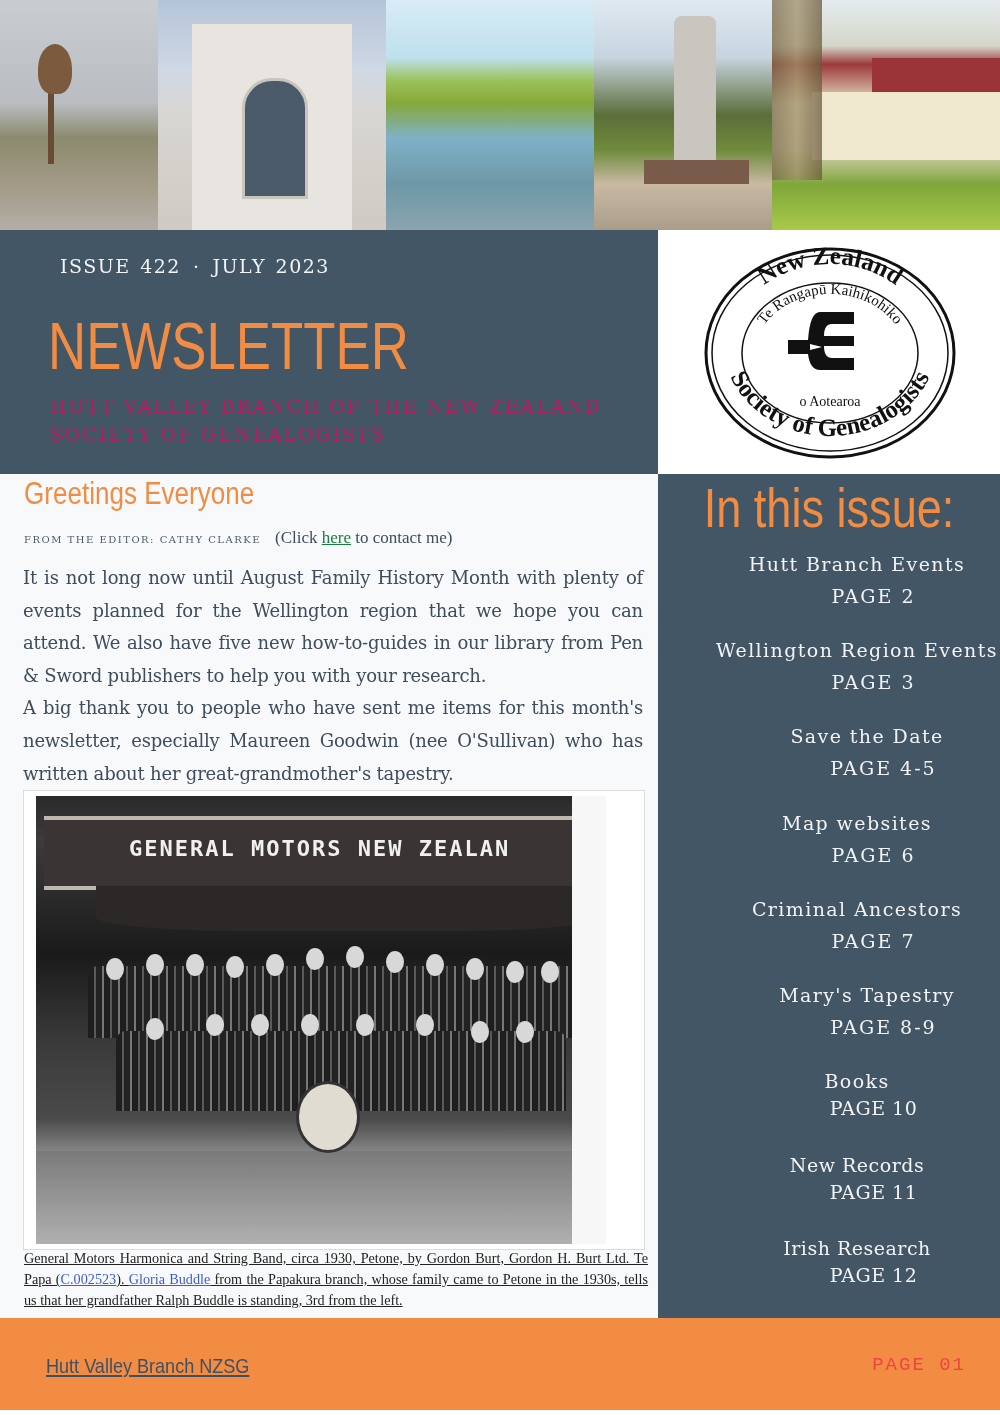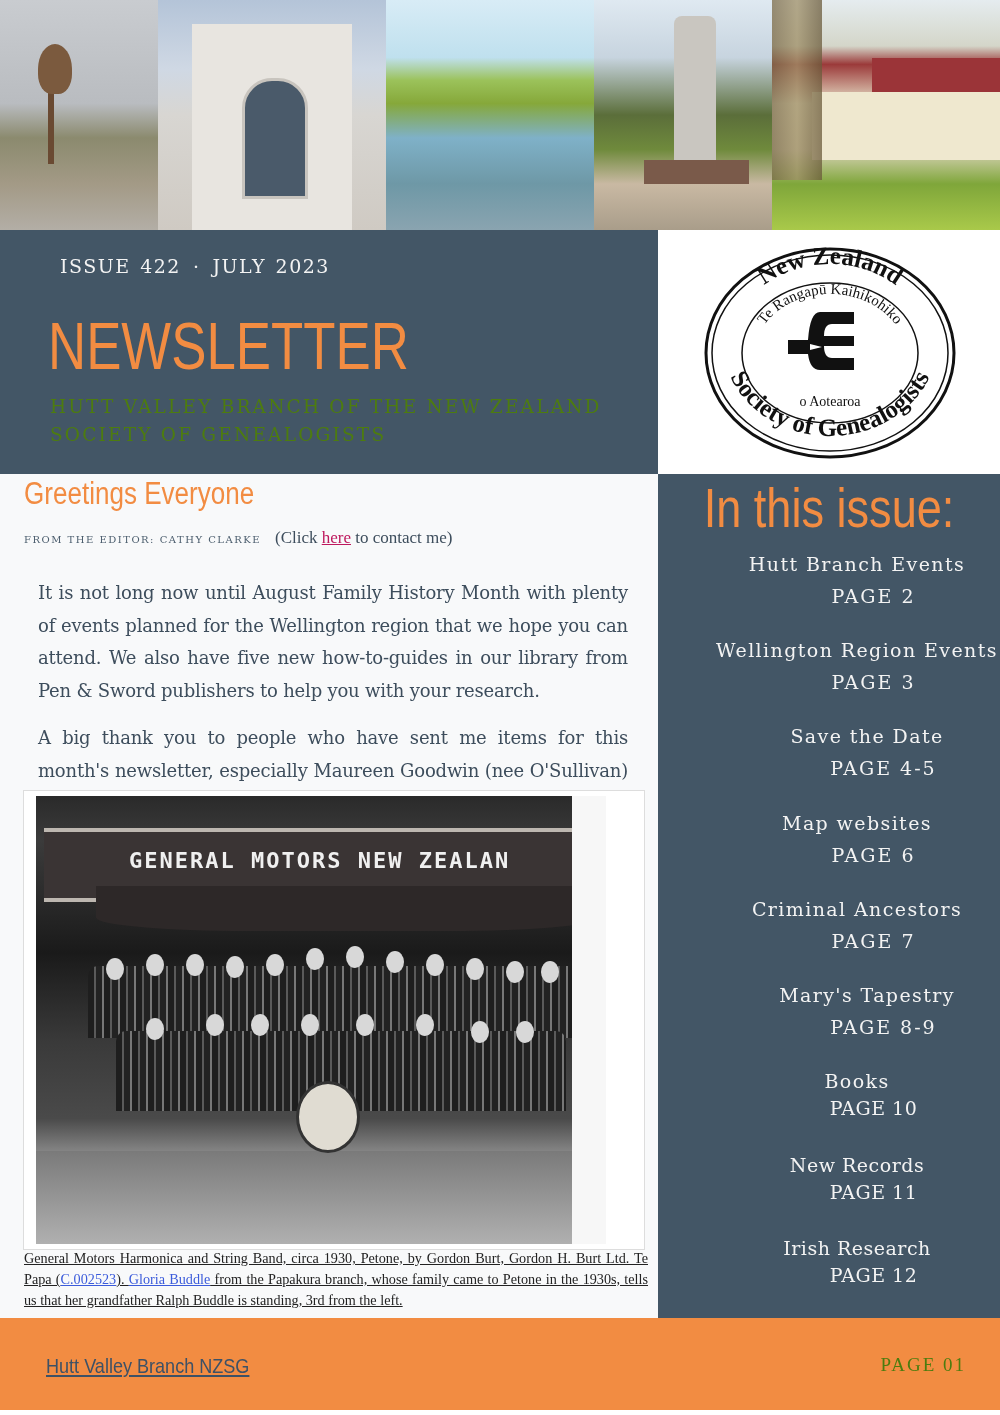--- a/index.html
+++ b/index.html
@@ -19,39 +19,39 @@
   .p4 .obel { position:absolute; left:80px; top:16px; width:42px; height:150px; background:#c9c6c0; border-radius:8px 8px 0 0; }
   .p4 .base { position:absolute; left:50px; top:160px; width:105px; height:24px; background:#7a5a4a; }
   .p5 .roof { position:absolute; left:100px; top:58px; width:128px; height:42px; background:#9b3438; }
   .p5 .house { position:absolute; left:40px; top:92px; width:188px; height:68px; background:#efe8cf; }
   .p5 .tree { position:absolute; left:0; top:0; width:50px; height:180px; background:linear-gradient(90deg,#7a6a4a,#a09068,#6a5a3a); opacity:.75; }
 
   .header-band { position:absolute; left:0; top:230px; width:658px; height:244px; background:#435666; }
   .issue-line { position:absolute; left:60px; top:255px; color:#f3f3f3; font-family:"DejaVu Serif", serif; font-size:19px; letter-spacing:1.5px; word-spacing:2px; }
   .issue-dot { margin:0 12px; }
   .newsletter-title { position:absolute; left:48px; top:308px; color:#f28c42; font-family:"Liberation Sans Narrow","Liberation Sans", sans-serif; font-size:66px; transform:scaleX(0.8); transform-origin:left; letter-spacing:0px; font-weight:normal; }
-  .branch-line { position:absolute; left:50px; color:#4d7c0f; font-family:"DejaVu Serif", serif; font-size:18.5px; letter-spacing:2.2px; }
+  .branch-line { position:absolute; left:50px; color:#be185d; font-family:"DejaVu Serif", serif; font-size:18.5px; letter-spacing:2.2px; }
   .branch-1 { top:396px; }
   .branch-2 { top:424px; }
 
   .logo-box { position:absolute; left:658px; top:230px; width:342px; height:244px; background:#ffffff; }
   .logo-box svg { position:absolute; left:42px; top:10px; }
 
   .main { position:absolute; left:0; top:474px; width:658px; height:844px; background:#f8f9fa; }
   .greeting { position:absolute; left:24px; top:476px; color:#f28c42; font-family:"Liberation Sans", sans-serif; font-size:31px; transform:scaleX(0.84); transform-origin:left; }
   .editor-line { position:absolute; left:24px; top:528px; font-size:16px; color:#4b5d6d; white-space:nowrap; }
   .editor-name { font-family:"DejaVu Serif", serif; letter-spacing:1.5px; font-size:10px; }
   .contact { font-family:"Liberation Serif", serif; font-size:17px; color:#3d4d5c; margin-left:14px; }
-  .contact a { color:#be185d; text-decoration:underline;text-align:right; }
+  .contact a { color:#15803d; text-decoration:underline;text-align:right; }
   .body-text { position:absolute; left:23px; top:562px; width:620px; font-family:"DejaVu Serif", serif; font-size:18px; line-height:32.6px; color:#3d4d5c; text-align:justify; letter-spacing:-0.2px; }
-  .body-text p { margin:15px; }
+  .body-text p { margin:0; }
 
   .photo-band { position:absolute; left:23px; top:790px; width:620px; height:458px; background:#ffffff; border:1px solid #ddd; }
   .band-photo { position:absolute; left:12px; top:5px; width:570px; height:448px; background:linear-gradient(180deg,#2a2a2a 0%,#3b3b3b 10%,#2e2e2e 20%,#1a1a1a 35%,#3a3a3a 55%,#4a4a4a 72%,#8a8a8a 80%,#b8b8b8 100%); overflow:hidden; }
-  .banner { position:absolute; left:8px; top:32px; width:555px; height:66px; background:#3a3434; border-top:4px solid #bdb7b0; border-bottom:4px solid #bdb7b0; }
+  .banner { position:absolute; left:8px; top:20px; width:555px; height:66px; background:#3a3434; border-top:4px solid #bdb7b0; border-bottom:4px solid #bdb7b0; }
   .banner-text { position:absolute; left:85px; top:16px; color:#f0f0f0; font-family:"DejaVu Sans Mono", monospace; font-weight:bold; font-size:22px; letter-spacing:2px; white-space:nowrap; }
   .valance { position:absolute; left:60px; top:90px; width:505px; height:45px; background:#2d2828; border-radius:0 0 30% 30%; }
   .band-row { position:absolute; left:52px; width:500px; height:72px; background:repeating-linear-gradient(90deg,#1e1e1e 0 6px,#5a5a5a 6px 8px,#222 8px 14px,#777 14px 16px); border-radius:10px 10px 0 0; }
   .row-back { top:170px; }
   .row-front { top:235px; left:80px; width:450px; height:80px; }
   .face { position:absolute; width:18px; height:22px; border-radius:50%; background:#d8d8d8; }
   .drum { position:absolute; left:260px; top:285px; width:58px; height:66px; border-radius:50%; background:#e0dcd2; border:3px solid #333; }
   .floor { position:absolute; left:0; top:355px; width:570px; height:93px; background:linear-gradient(180deg,#7a7a7a,#b0b0b0); }
   .white-edge { position:absolute; right:-12px; top:0; width:46px; height:448px; background:#f7f7f7; }
 
@@ -59,21 +59,21 @@
   .caption a { color:#3b5bdb; text-decoration:underline; }
 
   .sidebar { position:absolute; left:658px; top:474px; width:342px; height:844px; background:#435666; }
   .sidebar-title { position:absolute; left:0; top:476px; width:342px; left:658px; text-align:center; color:#f28c42; font-family:"Liberation Sans", sans-serif; font-size:55px; transform:scaleX(0.82); transform-origin:center; }
   .toc-item { position:absolute; left:658px; width:398px; text-align:center; color:#f3f3f3; font-family:"DejaVu Serif", serif; }
   .toc-label { display:block; font-size:19px; letter-spacing:1.4px; }
   .toc-page { display:block; font-size:19px; letter-spacing:2px; margin-top:10px;padding-left:33px; }
 
   .footer { position:absolute; left:0; top:1318px; width:1000px; height:92px; background:#f28c42; }
   .footer-link { position:absolute; left:46px; top:1354px; color:#3d5166; font-family:"Liberation Sans", sans-serif; font-size:21px; text-decoration:underline; transform:scaleX(0.86); transform-origin:left; }
-  .footer-page { position:absolute; right:34px; top:1354px; color:#4d7c0f; font-family:Liberation Serif, serif; font-size:19px; letter-spacing:2px; }
+  .footer-page { position:absolute; right:34px; top:1354px; color:#ef4444; font-family:Liberation Mono, monospace; font-size:19px; letter-spacing:2px; }
   .bottom-strip { position:absolute; left:0; top:1410px; width:1000px; height:5px; background:#ffffff; }
 </style>
 </head>
 <body>
 
 <div class="photo-strip">
   <div class="photo p1">
       <div class="sculpt"></div>
     </div>
   <div class="photo p2">

